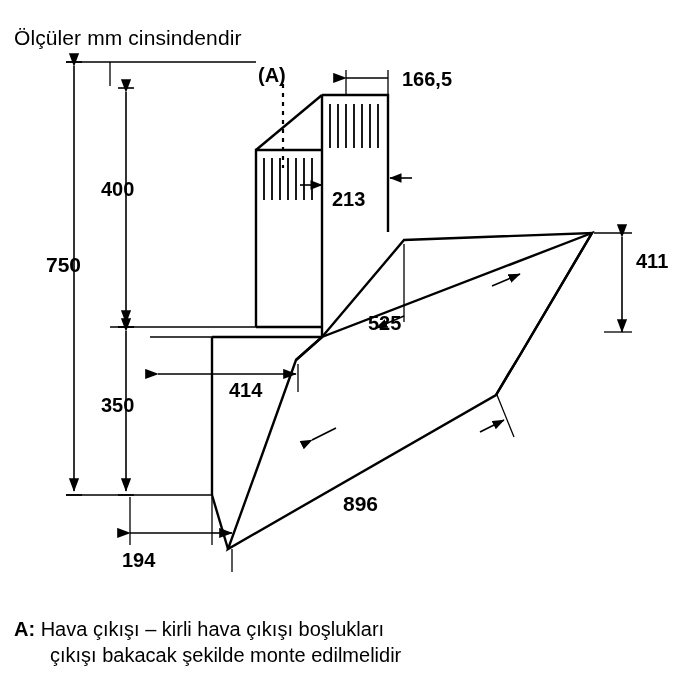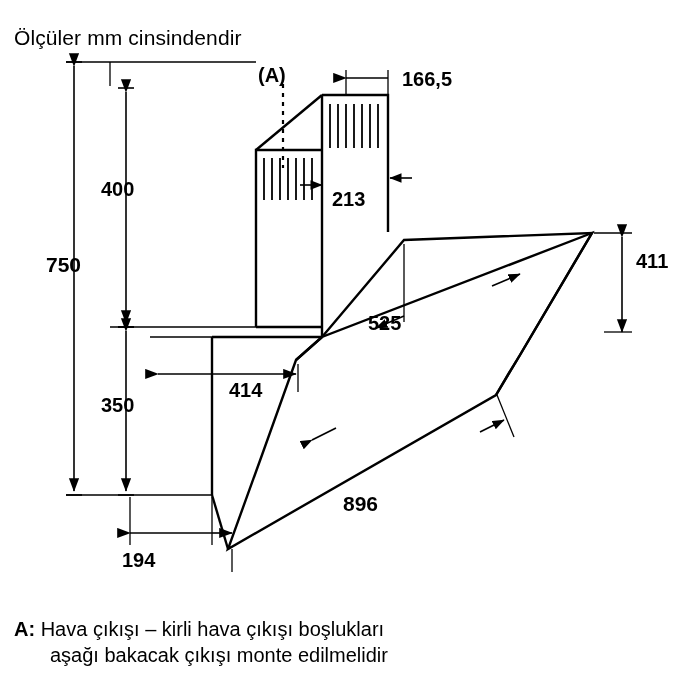--- a/index.html
+++ b/index.html
@@ -203,16 +203,16 @@
       <line x1="212" y1="533" x2="232" y2="533" stroke="#000" stroke-width="1.6" marker-end="url(#arr)"></line>
       <line x1="212" y1="497" x2="212" y2="545" stroke="#000" stroke-width="1.3"></line>
       <line x1="232" y1="549" x2="232" y2="572" stroke="#000" stroke-width="1.3"></line>
       <line x1="130" y1="497" x2="130" y2="545" stroke="#000" stroke-width="1.3"></line>
       <text class="dim-label" x="122" y="567">194</text>
     </g>
   </svg>
 
   <div class="footnote">
     <span class="fn-key">A:</span><span> Hava çıkışı – kirli hava çıkışı boşlukları</span>
-    <span class="fn-line2">aşağı bakacak çıkışı monte edilmelidir</span>
+    <span class="fn-line2">çıkışı bakacak şekilde monte edilmelidir</span>
   </div>
 
 </div>
 
 </body></html>

